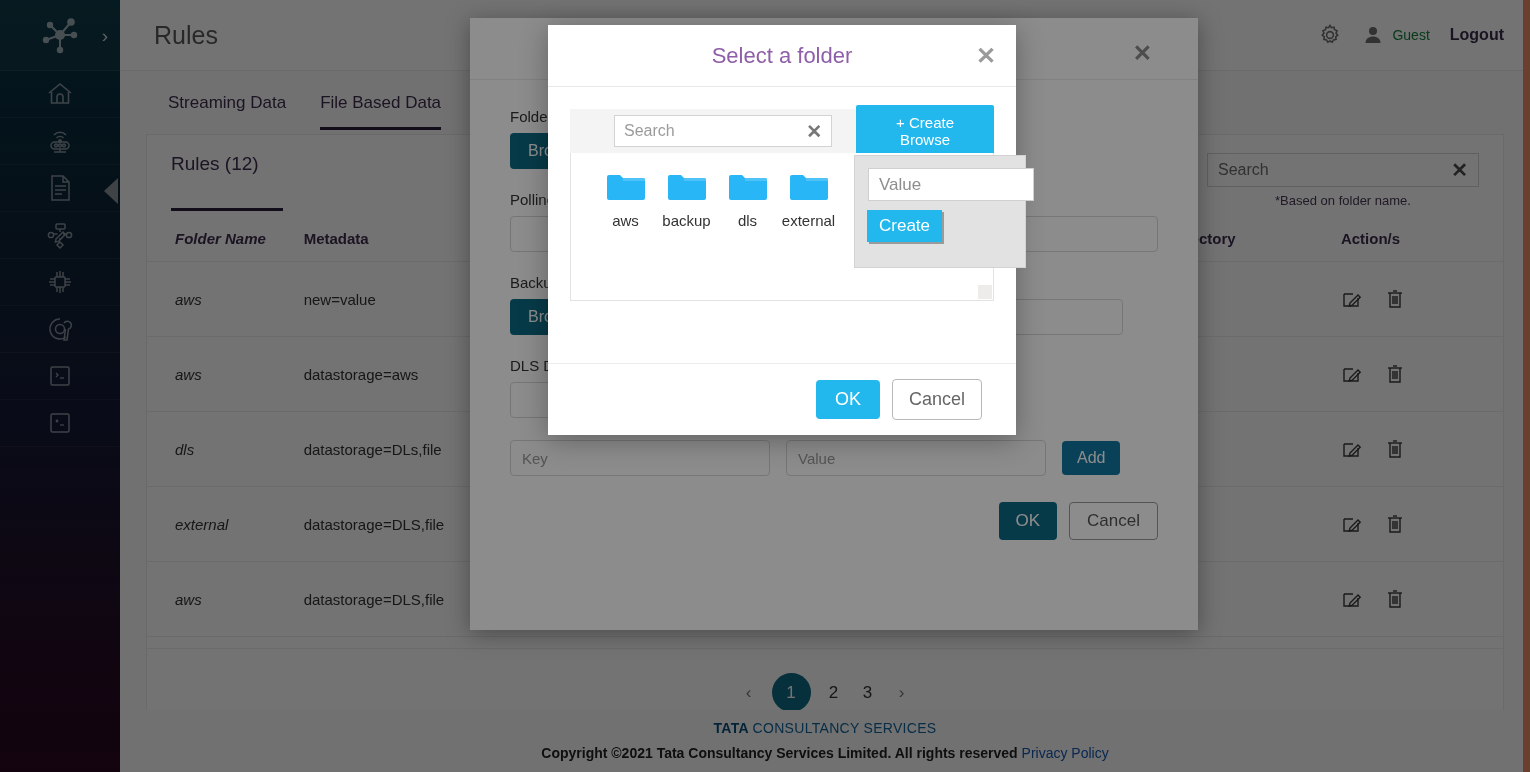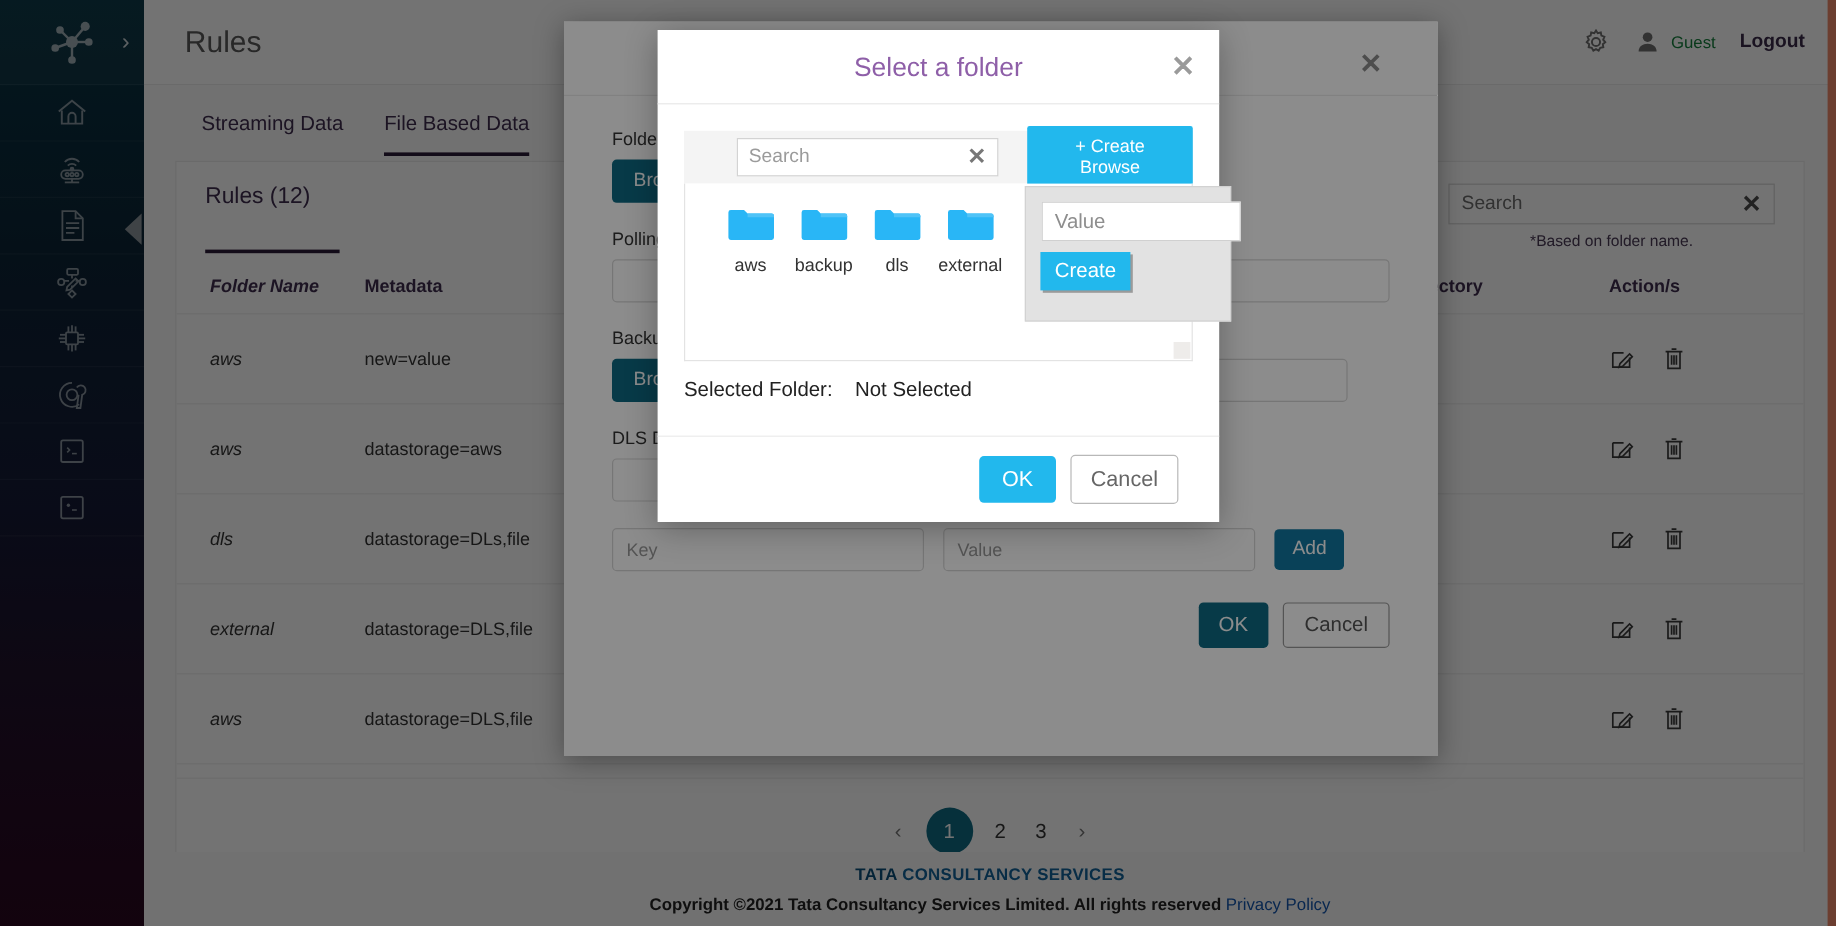--- a/index.html
+++ b/index.html
@@ -131,21 +131,21 @@
     background: #0e6b84; color: #fff;
     display: flex; align-items: center; justify-content: center;
   }
 
   .footer {
     position: absolute; left: 120px; right: 0; bottom: 0; height: 62px;
     text-align: center; padding-top: 10px; background: #fbfbfb;
   }
   .tcs-logo { font-size: 14px; font-weight: bold; letter-spacing: .3px; }
   .tcs-logo .t1 { color: #0a4f7a; }
-  .tcs-logo .t2 { color: #13649b; font-weight: 700; }
+  .tcs-logo .t2 { color: #13649b; font-weight: 400; }
   .copy { font-size: 14px; color: #222; margin-top: 9px; font-weight: bold; }
   .copy a { color: #1558b0; text-decoration: none; font-weight: normal; }
 
   .right-stripe {
     position: absolute; right: 0; top: 0; width: 7px; height: 772px;
     background: #f0896a;
   }
 
   
   .dim-page {
@@ -692,24 +692,20 @@
             <svg width="40" height="31" viewBox="0 0 40 31">
               <path d="M1 6 a2 2 0 0 1 2-2 h11 l3 3 h20 a2 2 0 0 1 2 2 v18 a2 2 0 0 1 -2 2 H3 a2 2 0 0 1 -2 -2 Z" fill="#29b6f6"></path>
               <path d="M17 7 h20 a2 2 0 0 1 2 2 v1 H17 Z" fill="#4fc3f7"></path>
             </svg>
             <div class="label">external</div>
           </div>
         </div>
         <div class="fb-resize"></div>
       </div>
 
-      <div class="fb-selected">
-        <span>Selected Folder:</span>
-        <span class="val">Not Selected</span>
-      </div>
     </div>
 
     <div class="mf-foot">
       <button class="btn-ok-cyan">OK</button>
       <button class="btn-cancel-folder">Cancel</button>
     </div>
   </div>
 
   <div class="cf-pop">
     <div class="cf-input">Value</div>

